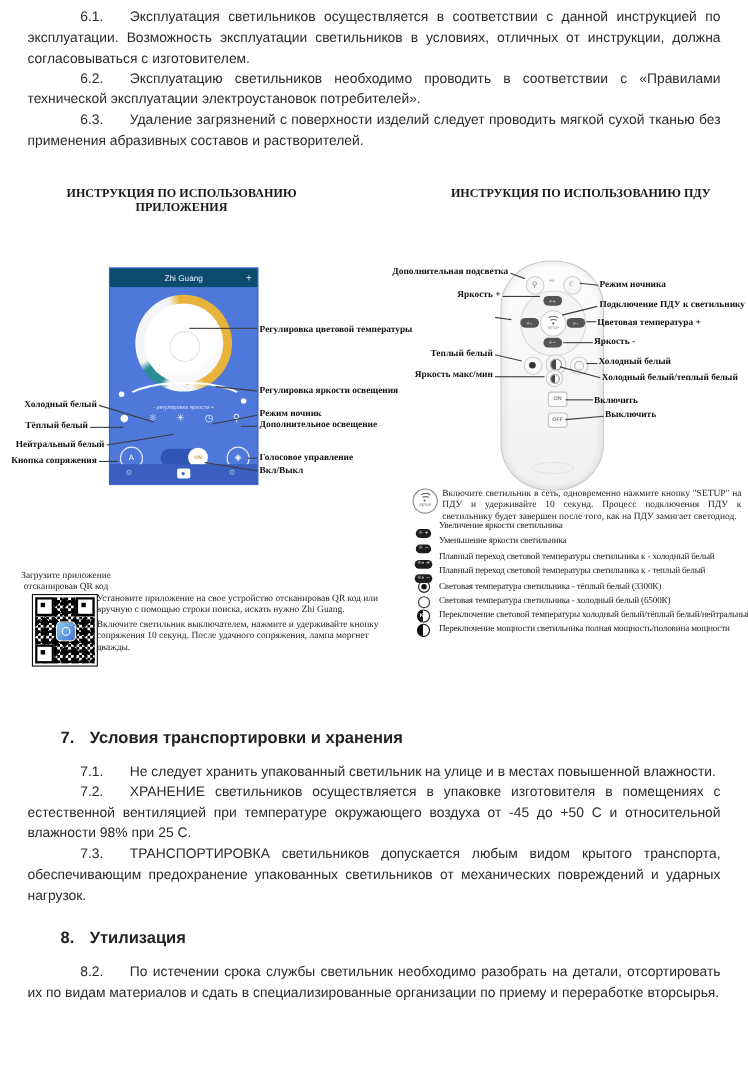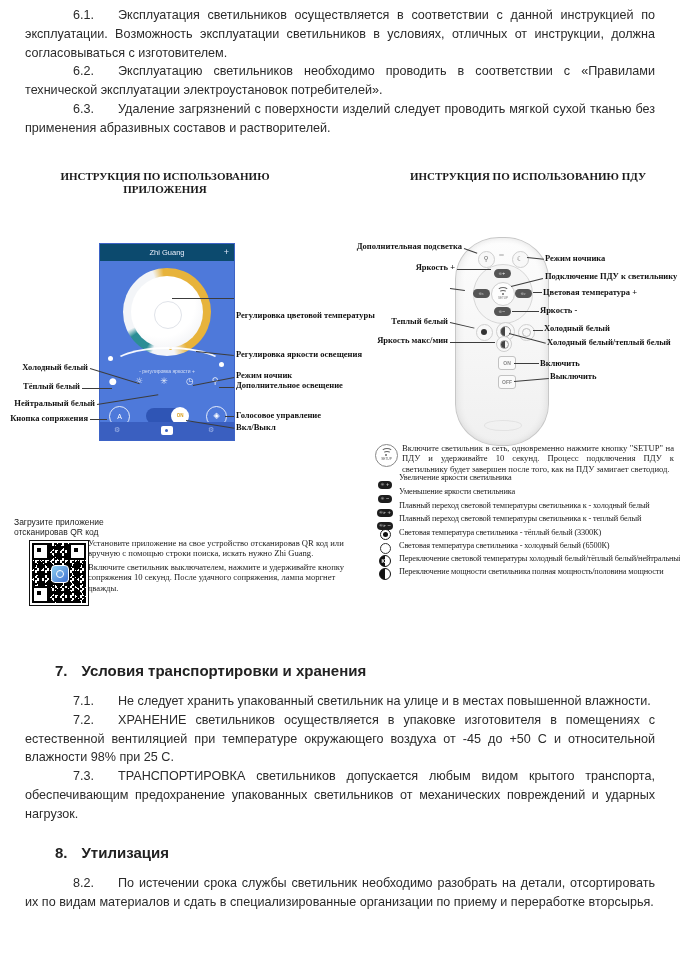--- a/index.html
+++ b/index.html
@@ -78,22 +78,22 @@
   .leg-dot{display:inline-block;width:9px;height:9px;border-radius:50%;border:1px solid #222;position:relative;}
   .leg-dot i{position:absolute;left:2px;top:2px;width:5px;height:5px;border-radius:50%;background:#111;}
   .leg-ring{display:inline-block;width:9px;height:9px;border-radius:50%;border:1.5px solid #333;}
   .leg-half{display:inline-block;width:10px;height:10px;border-radius:50%;border:1px solid #111;
             background:linear-gradient(90deg,#111 50%,#fff 50%);position:relative;color:#fff;
             font-size:5px;line-height:10px;font-weight:bold;}
   .leg-half span{position:absolute;left:1.5px;top:0;}
   .leg-txt{position:absolute;left:399px;font-family:"Liberation Serif",serif;font-size:8.3px;
            letter-spacing:-0.15px;color:#222;white-space:nowrap;}
   
-  .qr-cap{position:absolute;left:14px;top:517px;width:92px;
-          font-family:Liberation Sans, sans-serif;font-size:8.5px;line-height:10px;color:#222;}
+  .qr-cap{position:absolute;left:14px;top:517px;width:92px;text-align:center;
+          font-family:Liberation Serif, serif;font-size:8.5px;line-height:10px;color:#222;}
   .qr{position:absolute;left:29px;top:540px;width:58px;height:64px;background:#fff;border:1px solid #111;}
   .qr-pat{position:absolute;inset:2px;background-color:#fff;
           background-image:repeating-conic-gradient(#000 0 25%,transparent 0 50%),
                            repeating-conic-gradient(from 45deg,#000 0 25%,transparent 0 50%);
           background-size:5px 5px,9px 9px;}
   .qf{position:absolute;width:13px;height:13px;border:2px solid #000;background:#fff;}
   .qf i{position:absolute;left:2.5px;top:2.5px;width:4px;height:4px;background:#000;}
   .qr-app{position:absolute;left:50%;top:50%;width:16px;height:16px;margin:-8px 0 0 -8px;border-radius:4px;
           background:linear-gradient(135deg,#8fd0f0,#3f6fd0);border:1px solid #fff;}
   .qr-app i{position:absolute;left:4px;top:4px;width:6px;height:6px;border:1px solid #fff;border-radius:50%;}
@@ -150,21 +150,21 @@
           <i></i>
         </div>
       <div class="nav-ico" style="left:108px">⚙</div>
     </div>
   </div>
 
   <div class="lab r" style="left:0;width:88px;top:362px">Холодный белый</div>
   <div class="lab r" style="left:0;width:80px;top:381px">Тёплый белый</div>
   <div class="lab r" style="left:0;width:95px;top:398px">Нейтральный белый</div>
   <div class="lab r" style="left:0;width:88px;top:413px">Кнопка сопряжения</div>
-  <div class="lab" style="left:236px;top:310px">Регулировка цветовой температуры</div>
+  <div class="lab" style="left:236px;top:294px">Регулировка цветовой температуры</div>
   <div class="lab" style="left:236px;top:349px">Регулировка яркости освещения</div>
   <div class="lab" style="left:236px;top:370px">Режим ночник</div>
   <div class="lab" style="left:236px;top:380px">Дополнительное освещение</div>
   <div class="lab" style="left:236px;top:410px">Голосовое управление</div>
   <div class="lab" style="left:236px;top:422px">Вкл/Выкл</div>
 
   <div class="cl" style="left:90px;top:368px;width:52px;transform:rotate(17deg)"></div>
   <div class="cl" style="left:82px;top:388px;width:30px"></div>
   <div class="cl" style="left:97px;top:404px;width:62px;transform:rotate(-9deg)"></div>
   <div class="cl" style="left:90px;top:419px;width:17px"></div>

